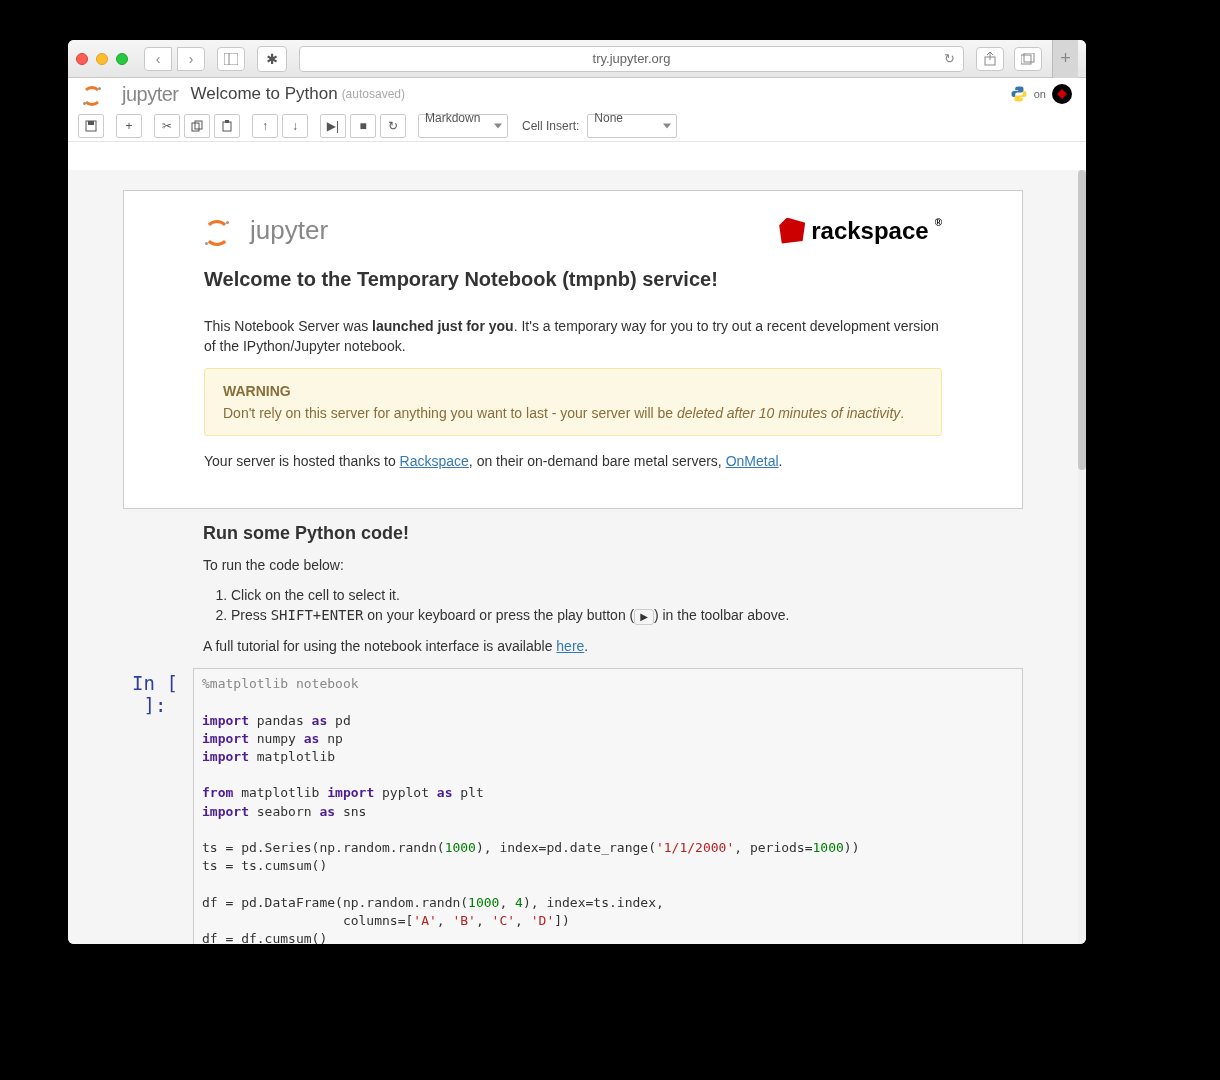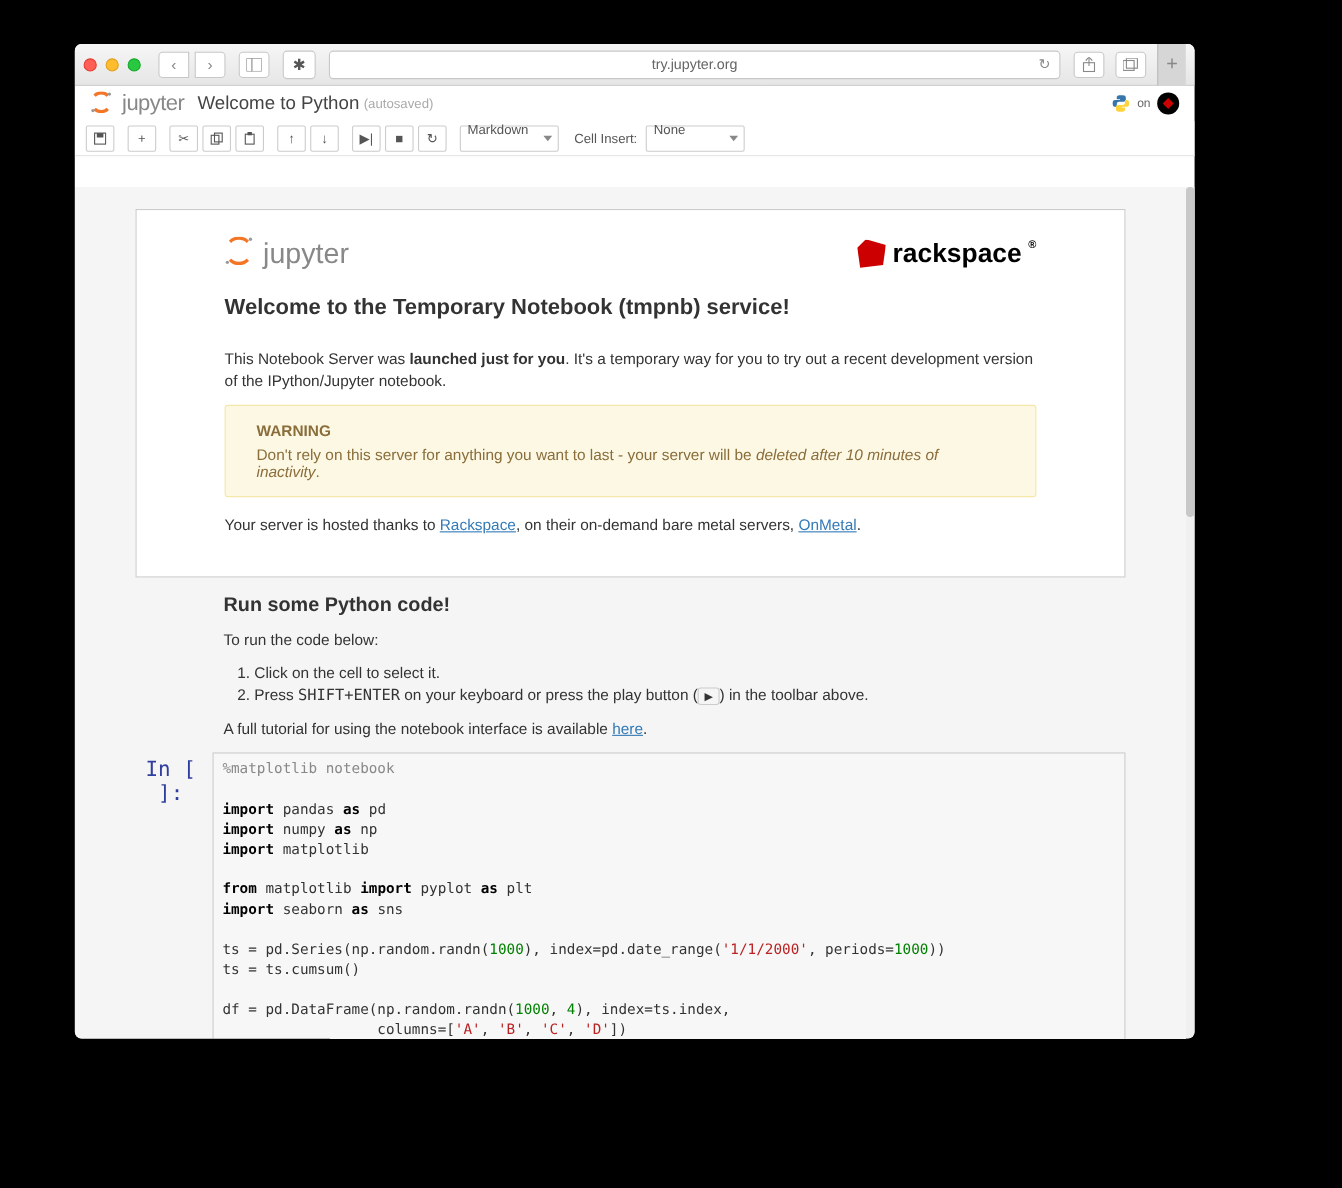--- a/index.html
+++ b/index.html
@@ -58,21 +58,21 @@
   .tab-plus{
     width:26px;height:38px;background:#d6d6d6;border-left:1px solid #bbb;
     display:flex;align-items:center;justify-content:center;color:#888;font-size:18px;
     margin-left:4px;
   }
   
   .jp-header{
     height:32px; display:flex; align-items:center; padding:0 14px;
     border-bottom:0;
   }
-  .jp-logo{display:flex;align-items:flex-start;gap:9px;font-size:20px;color:#888;font-weight:400;}
+  .jp-logo{display:flex;align-items:flex-end;gap:20px;font-size:20px;color:#888;font-weight:400;}
   .jp-logo .orb{
     width:20px;height:20px;border-radius:50%;
     border-top:3px solid #f37626;border-bottom:3px solid #f37626;
     border-left:3px solid transparent;border-right:3px solid transparent;
     position:relative;
   }
   .jp-logo .orb::before,.jp-logo .orb::after{
     content:"";position:absolute;width:3px;height:3px;background:#999;border-radius:50%;
   }
   .jp-logo .orb::before{top:-2px;right:-2px;}
@@ -114,33 +114,33 @@
   .md-cell{
     background:#fff;border:1px solid #ccc;padding:24px 80px;
     margin:0 auto 14px;max-width:900px;
   }
   .md-header{display:flex;justify-content:space-between;align-items:center;margin-bottom:22px;}
   .rackspace{display:flex;align-items:center;gap:6px;font-size:24px;font-weight:700;color:#000;}
   .rackspace .rl{width:26px;height:26px;background:#c00;clip-path:polygon(30% 0,100% 20%,90% 90%,10% 100%,0 30%);}
   h2{font-size:20px;font-weight:700;margin:6px 0 26px;}
   h3{font-size:18px;font-weight:700;margin:0 0 12px;}
   p{font-size:14px;line-height:1.4;margin:0 0 12px;}
-  .alert{background:#fcf8e3;border:1px solid #f5e7a7;border-radius:3px;padding:14px 28px;margin:10px 0 16px;color:#8a6d3b;}
+  .alert{background:#fcf8e3;border:1px solid #f5e7a7;border-radius:3px;padding:14px 18px;margin:10px 0 16px;color:#8a6d3b;}
   .alert strong{display:block;margin-bottom:6px;}
   .alert em{font-style:italic;}
   ol{margin:0 0 12px 28px;font-size:14px;}
   ol li{margin-bottom:4px;}
   a{color:#337ab7;text-decoration:underline;}
   .kbd{font-family:monospace;}
   .play-inline,.plus-inline{display:inline-flex;border:1px solid #ccc;border-radius:3px;padding:0 5px;height:16px;align-items:center;font-size:10px;vertical-align:middle;}
   
   .code-cell{max-width:900px;margin:0 auto 14px;display:flex;}
   .prompt{width:70px;text-align:center;padding:4px 6px 0 0;font-family:monospace;color:#303F9F;font-size:19px;}
   .code-input{flex:1;background:#f7f7f7;border:1px solid #ccc;padding:6px 8px;font-family:Menlo,monospace;font-size:13px;line-height:1.4;white-space:pre;color:#333;overflow:auto;}
-  .cm-k{color:#000000;font-weight:bold;}
+  .cm-k{color:#4c1d95;font-weight:bold;}
   .cm-s{color:#BA2121;}
   .cm-n{color:#008000;}
   .cm-magic{color:#888;}
   .txt-cell{max-width:900px;margin:0 auto 8px;padding:0 80px;font-size:14px;}
 </style>
 </head>
 <body>
 
 <div class="window">
 

